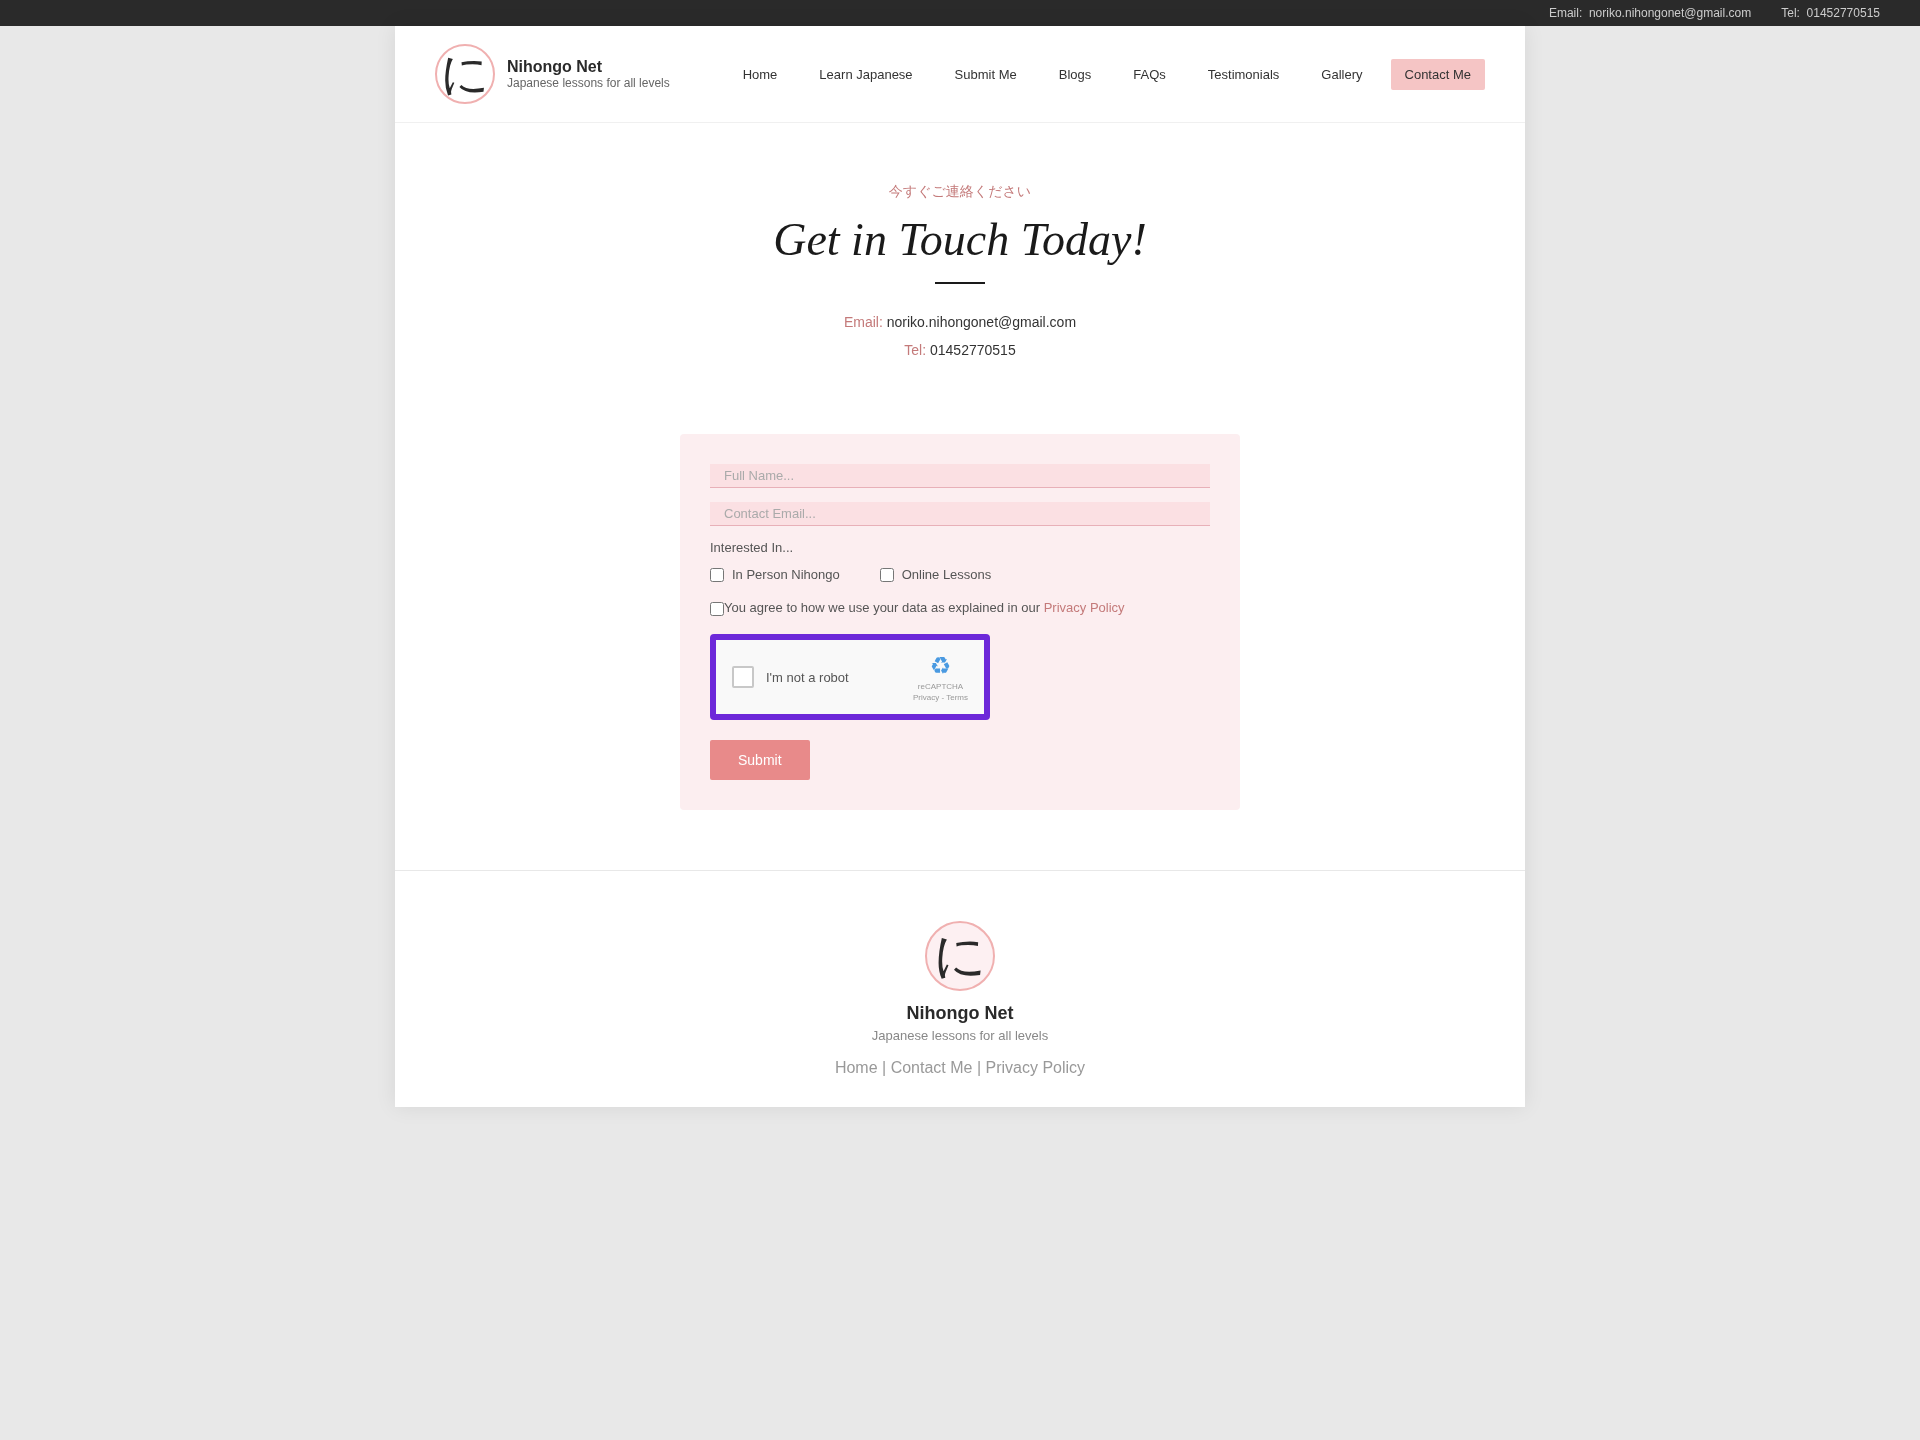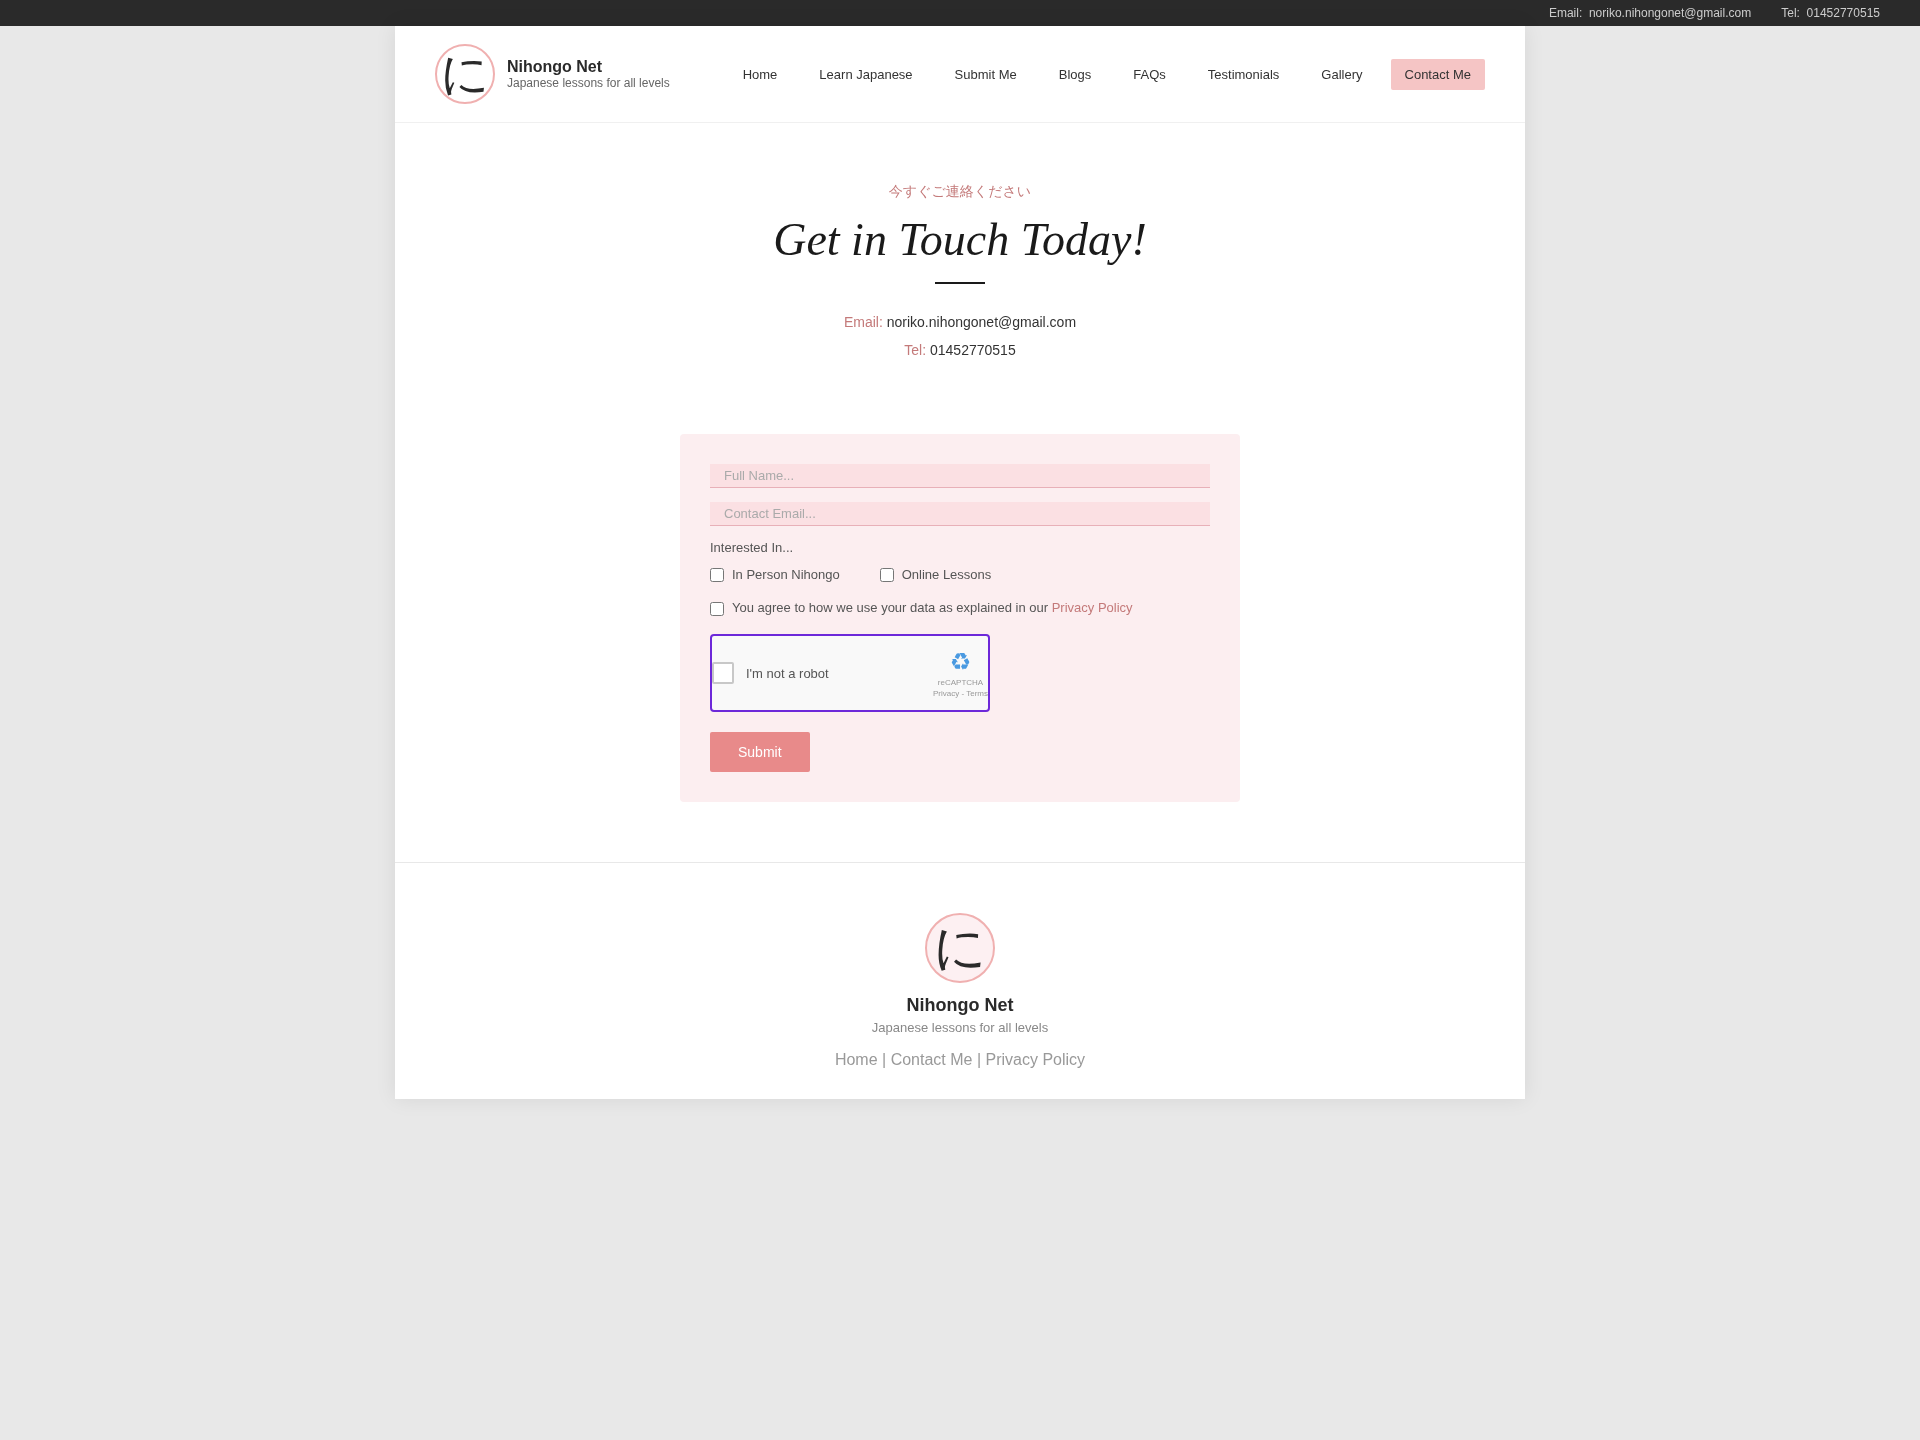--- a/index.html
+++ b/index.html
@@ -166,40 +166,39 @@
       color: #555;
     }
     .checkbox-item input[type="checkbox"] {
       width: 14px;
       height: 14px;
       accent-color: #c47a7a;
     }
     .privacy-row {
       display: flex;
       align-items: flex-start;
-      gap: 8px;
       margin-bottom: 18px;
       font-size: 13px;
       font-family: Arial, sans-serif;
       color: #555;
     }
     .privacy-row input[type="checkbox"] {
       width: 14px;
       height: 14px;
       margin-top: 2px;
       accent-color: #c47a7a;
     }
     .privacy-link { color: #c47a7a; text-decoration: none; }
 
     
     .recaptcha-mock {
       background: #f9f9f9;
-      border: 2px solid #6d28d9;
+      border: 6px solid #6d28d9;
       border-radius: 4px;
-      padding: 12px 0;
+      padding: 12px 16px;
       display: flex;
       align-items: center;
       justify-content: space-between;
       margin-bottom: 20px;
       width: 280px;
     }
     .recaptcha-left {
       display: flex;
       align-items: center;
       gap: 12px;

